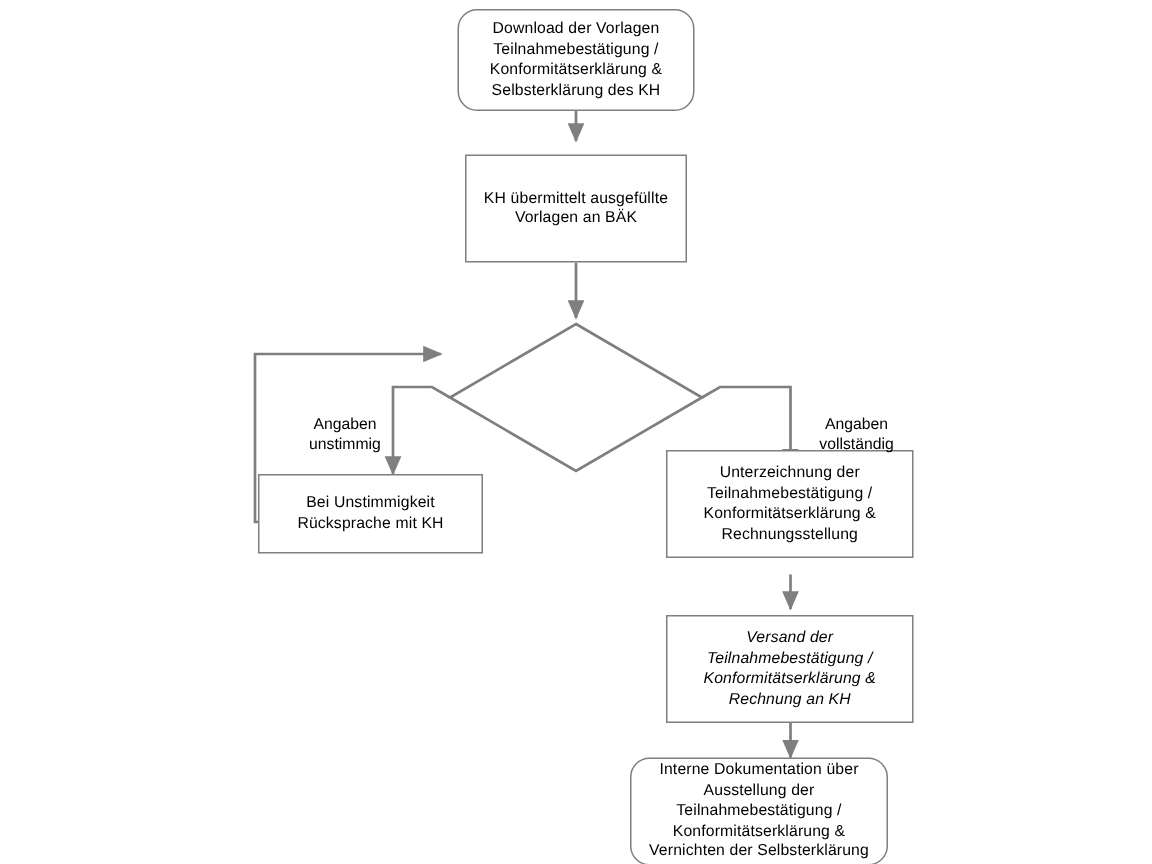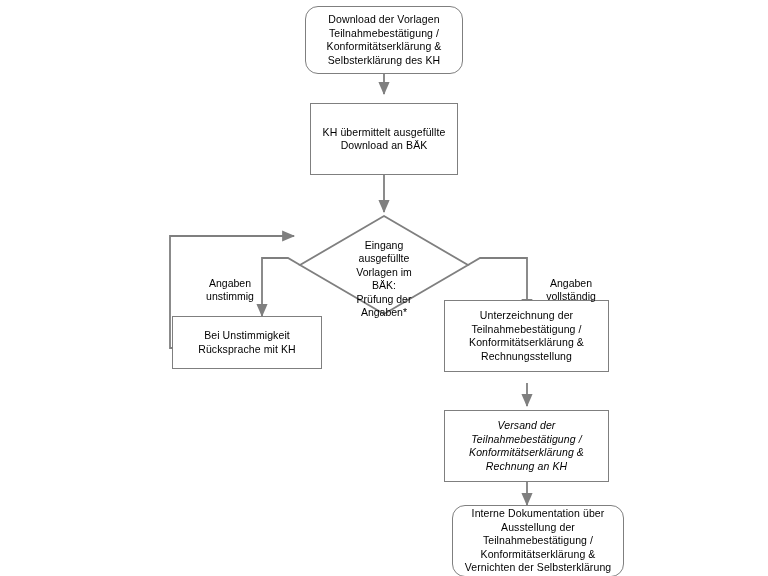--- a/index.html
+++ b/index.html
@@ -111,31 +111,23 @@
 
   <div class="node node-rounded" style="left:293px; top:6px; width:158px; height:68px;">
     <span class="node-text">Download der Vorlagen
 Teilnahmebestätigung /
 Konformitätserklärung &amp;
 Selbsterklärung des KH</span>
   </div>
 
   <div class="node node-box" style="left:298px; top:103px; width:148px; height:72px;">
     <span class="node-text">KH übermittelt ausgefüllte
-Download an BÄK</span>
+Vorlagen an BÄK</span>
   </div>
 
-  <div class="diamond-label" style="left:322px; top:225px; width:100px;">
-    <span>Eingang
-ausgefüllte
-Vorlagen im
-BÄK:
-Prüfung der
-Angaben*</span>
-  </div>
 
   <div class="edge-label" style="left:186px; top:264px; width:64px;">
     <span>Angaben
 unstimmig</span>
   </div>
 
   <div class="edge-label" style="left:521px; top:264px; width:76px;">
     <span>Angaben
 vollständig</span>
   </div>
@@ -152,21 +144,21 @@
 Rechnungsstellung</span>
   </div>
 
   <div class="node node-box" style="left:432px; top:410px; width:165px; height:72px;font-style:italic;">
     <span class="node-text">Versand der
 Teilnahmebestätigung /
 Konformitätserklärung &amp;
 Rechnung an KH</span>
   </div>
 
-  <div class="node node-rounded" style="left:440px; top:505px; width:172px; height:72px;align-items:center;">
+  <div class="node node-rounded" style="left:408px; top:505px; width:172px; height:72px;align-items:center;">
     <span class="node-text">Interne Dokumentation über
 Ausstellung der
 Teilnahmebestätigung /
 Konformitätserklärung &amp;
 Vernichten der Selbsterklärung</span>
   </div>
 
 
 </div>
 

